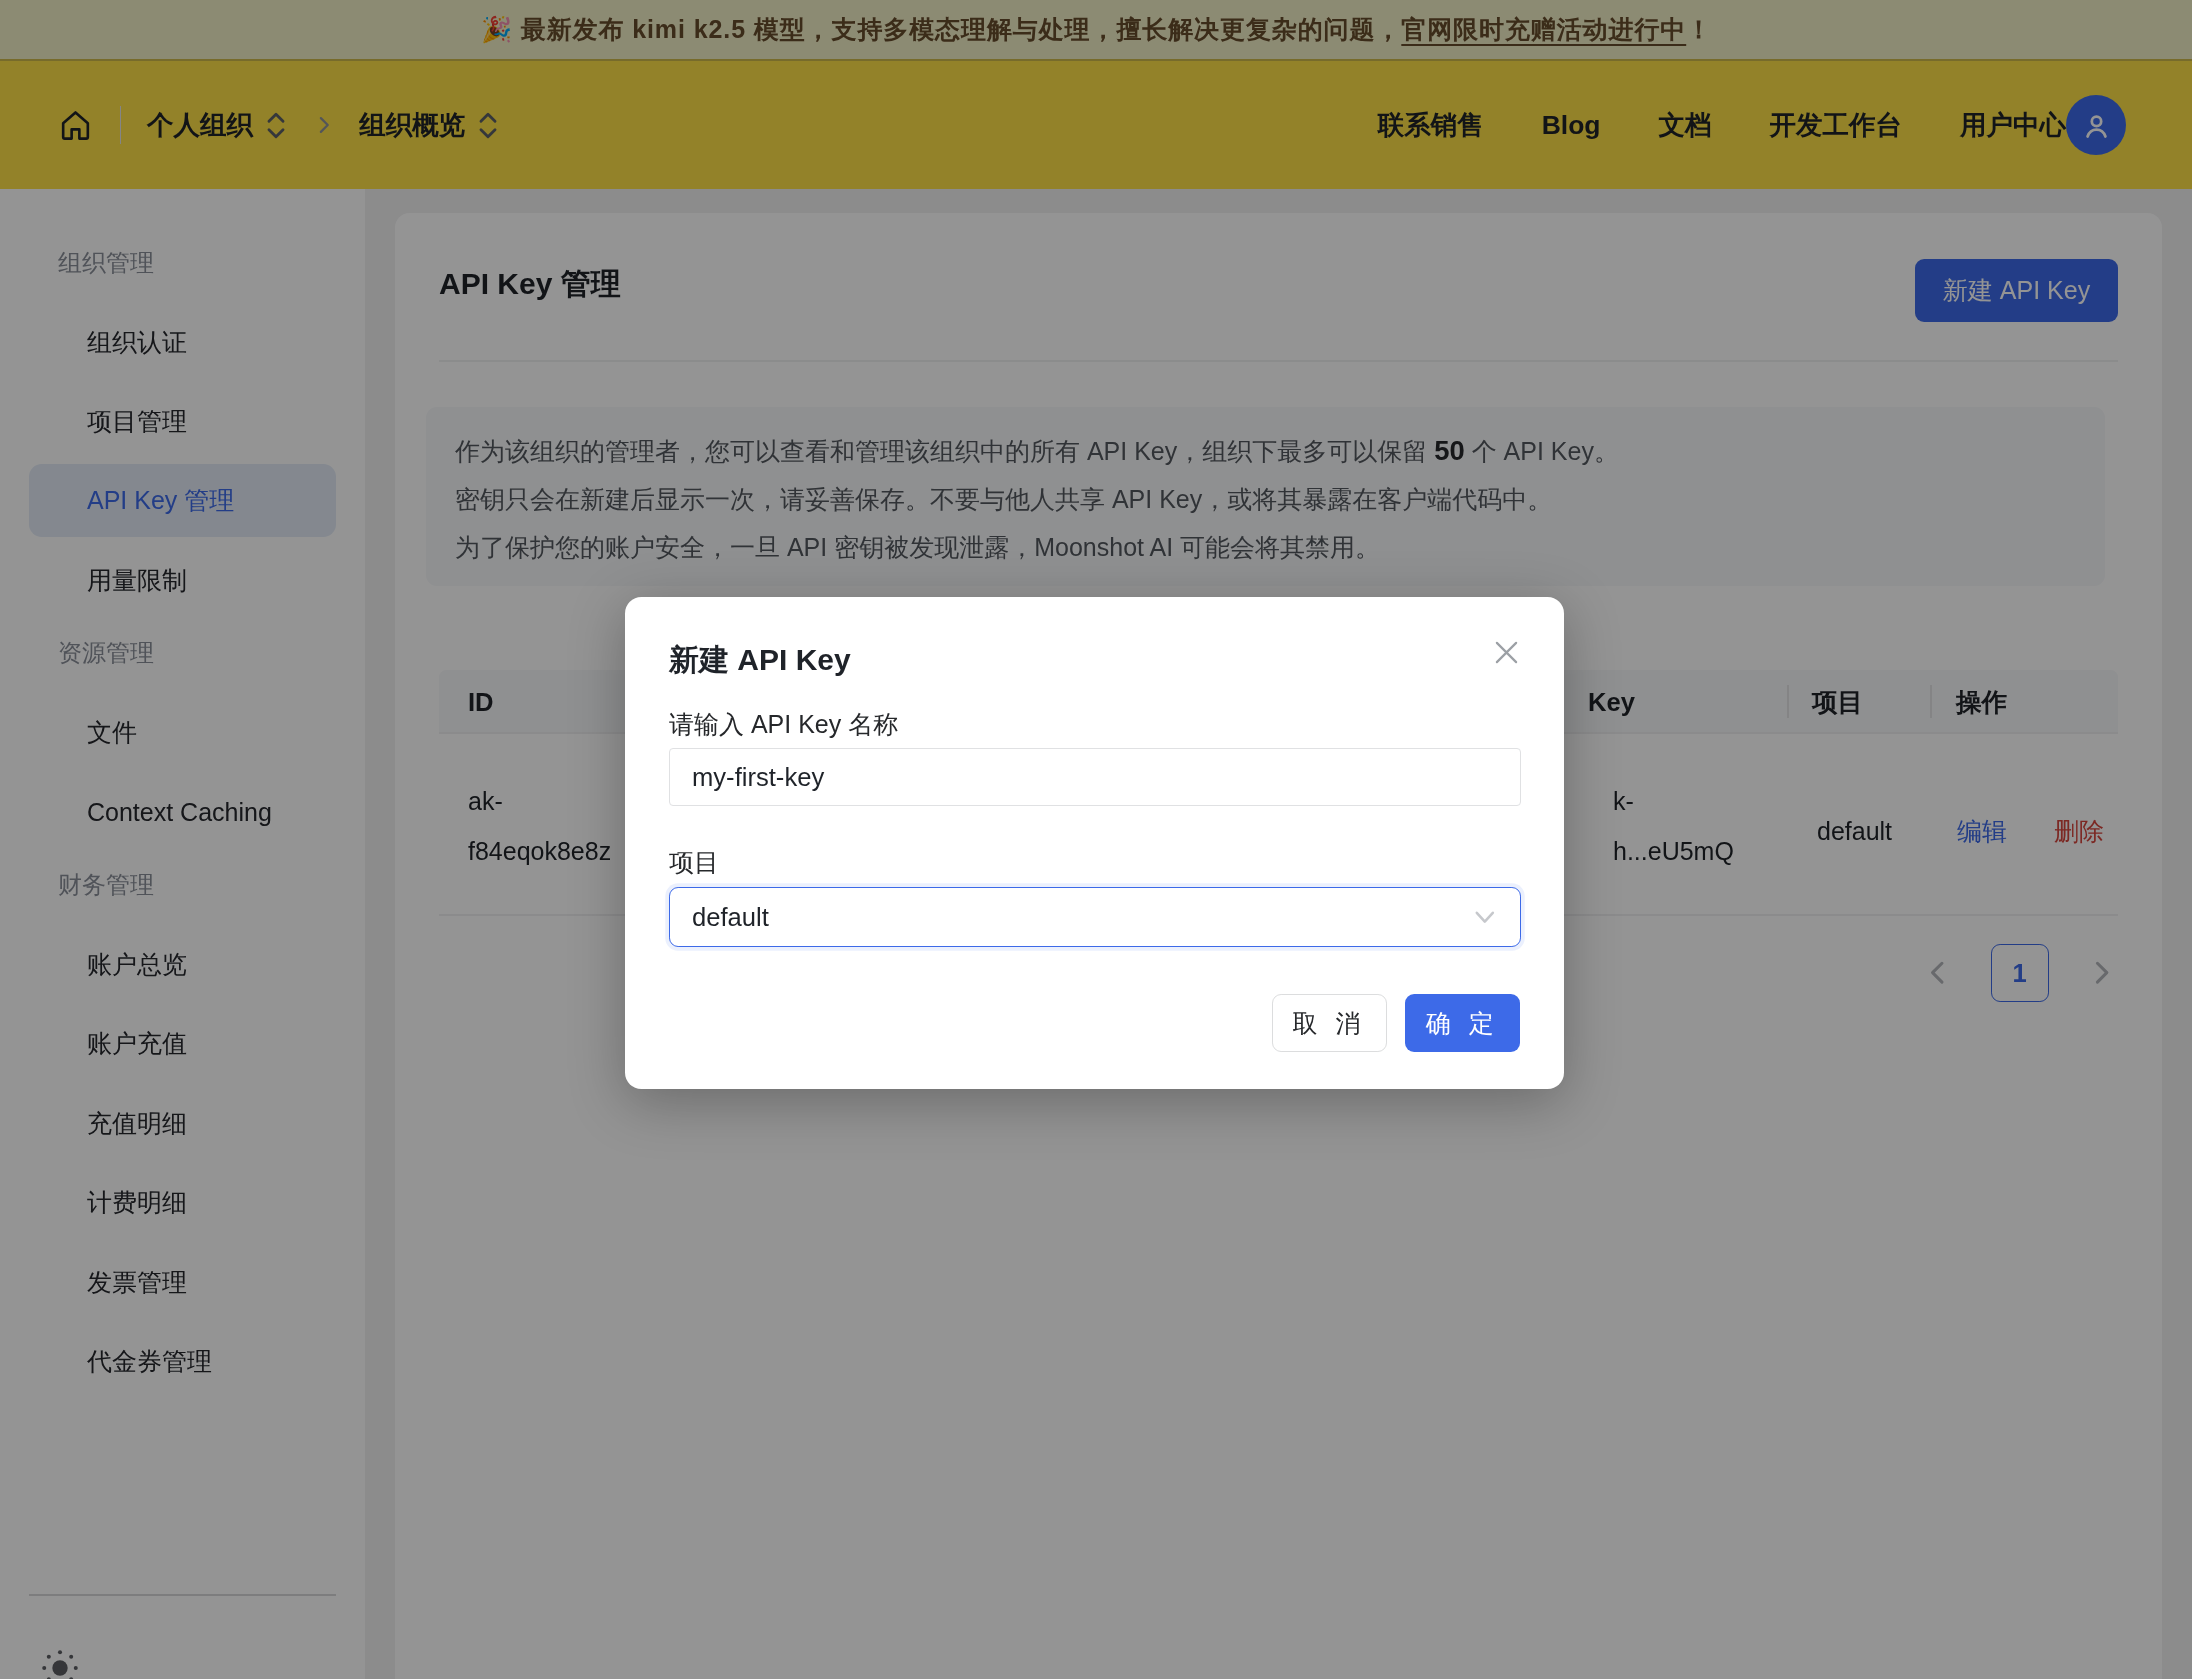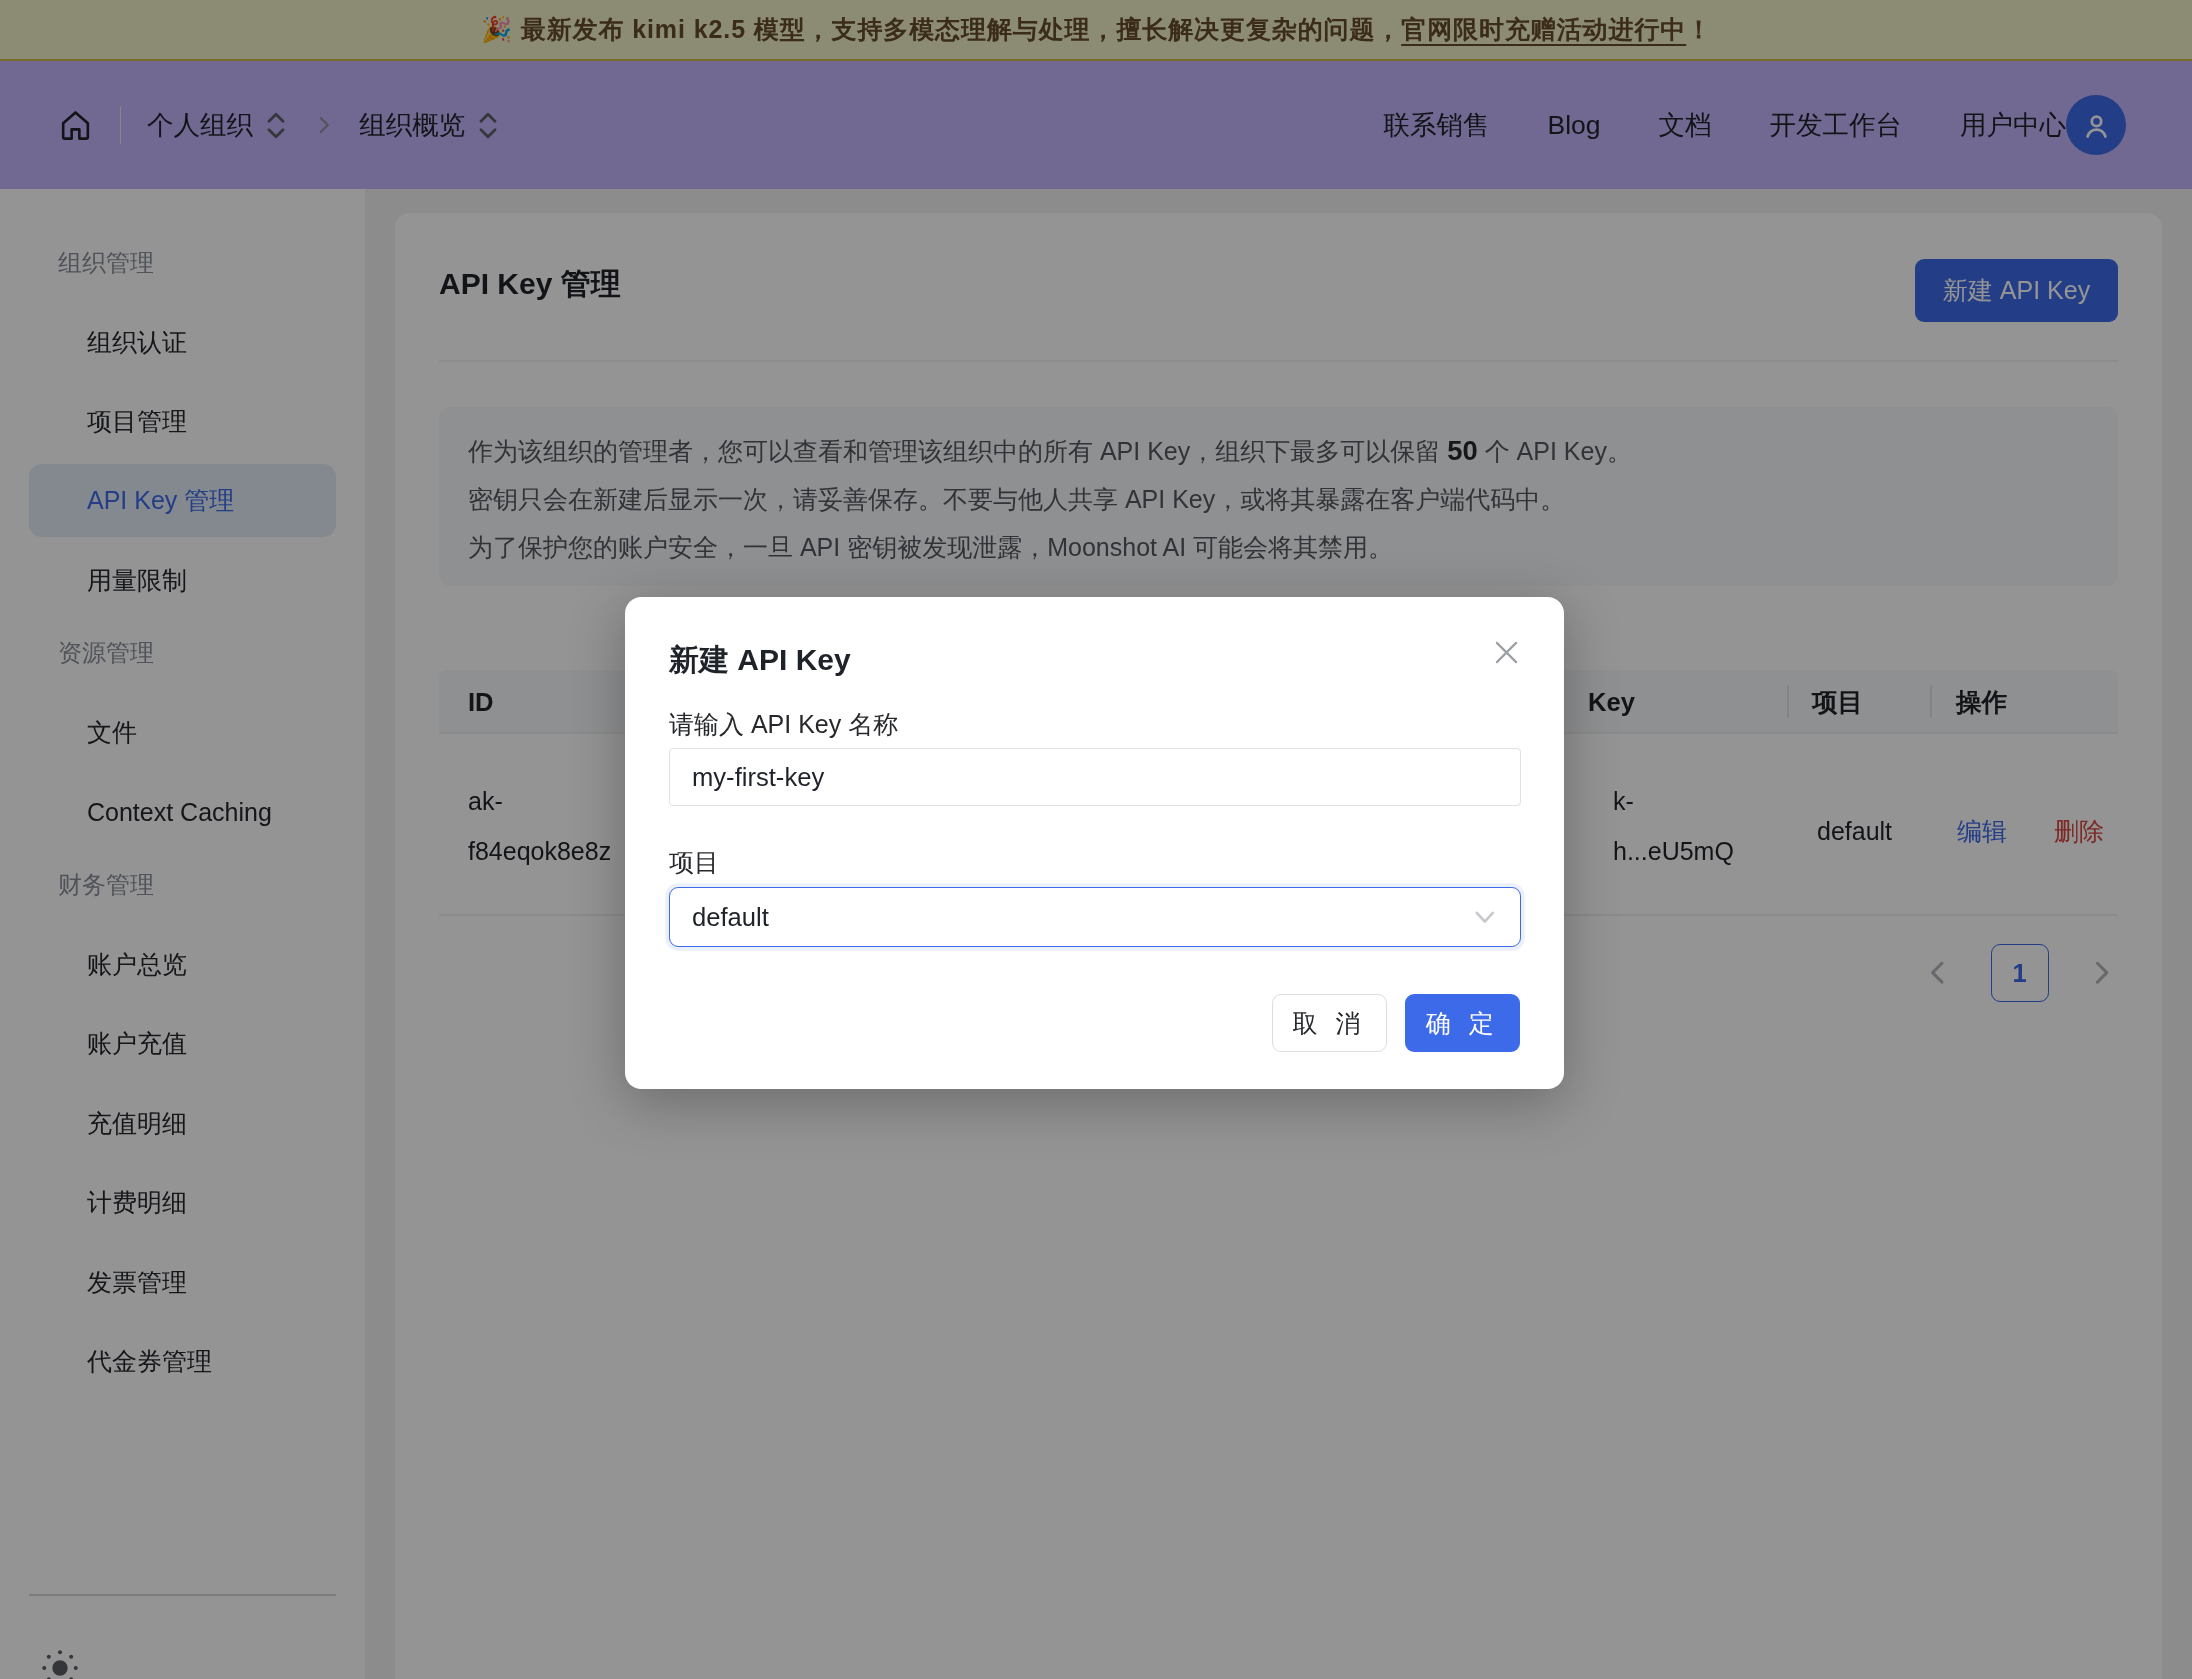--- a/index.html
+++ b/index.html
@@ -21,21 +21,21 @@
   .banner{
     position:absolute;left:0;top:0;width:2193px;height:61px;
     background:#f2efc7;border-bottom:2.7px solid #cdb84a;
     display:flex;align-items:center;justify-content:center;
     font-size:25px;font-weight:600;color:#674d2b;letter-spacing:0.9px;
   }
   .banner a{color:#674d2b;text-decoration:underline;text-underline-offset:5.5px;font-weight:700;cursor:pointer;}
 
   
   .header{
-    position:absolute;left:0;top:61px;width:2193px;height:128px;background:#c4b5fd;
+    position:absolute;left:0;top:61px;width:2193px;height:128px;background:#fde047;font-weight:bold;
   }
   .crumbs{position:absolute;left:57px;top:0;height:128px;display:flex;align-items:center;gap:25.6px;}
   .crumb-sep-bar{width:1.8px;height:38px;background:#e4e5e8;}
   .crumb-item{display:flex;align-items:center;gap:11px;font-size:26.5px;color:#1f2329;cursor:pointer;}
   .icon-svg{display:block;}
   .nav{position:absolute;right:67px;top:0;height:128px;display:flex;align-items:center;}
   .nav-items{display:flex;align-items:center;gap:58px;}
   .nav-item{font-size:26.5px;color:#1f2329;cursor:pointer;white-space:nowrap;}
   .avatar{width:60px;height:60px;border-radius:50%;background:var(--accent);display:flex;align-items:center;justify-content:center;cursor:pointer;}
 
@@ -59,21 +59,21 @@
     background:#ffffff;border-radius:14.6px 14.6px 0 0;
   }
   .page-title{position:absolute;left:44px;top:51px;font-size:30px;font-weight:700;color:#1f2329;}
   .create-btn{
     position:absolute;left:1520px;top:46px;width:203px;height:63px;border-radius:9.1px;
     background:var(--accent);color:#fff;font-size:25px;display:flex;align-items:center;justify-content:center;
     cursor:pointer;white-space:nowrap;
   }
   .title-divider{position:absolute;left:44px;top:147px;width:1679px;height:1.8px;background:#f0f1f2;}
   .notice{
-    position:absolute;left:44px;top:194px;width:1679px;height:179px;background:#f7f8fa;border-radius:11px;
+    position:absolute;left:31px;top:194px;width:1679px;height:179px;background:#f7f8fa;border-radius:11px;
     padding:20px 29px;font-size:25px;color:#54595f;line-height:48px;
   }
   .notice b{font-size:27.4px;color:#26282b;font-weight:700;}
 
   .thead{
     position:absolute;left:44px;top:457px;width:1679px;height:62px;background:#f7f8fa;border-radius:7.3px 7.3px 0 0;
     font-size:25.6px;font-weight:700;color:#1f2329;
   }
   .thead-cell{position:absolute;top:1px;height:62px;line-height:62px;white-space:nowrap;}
   .th-id{left:29px;}

